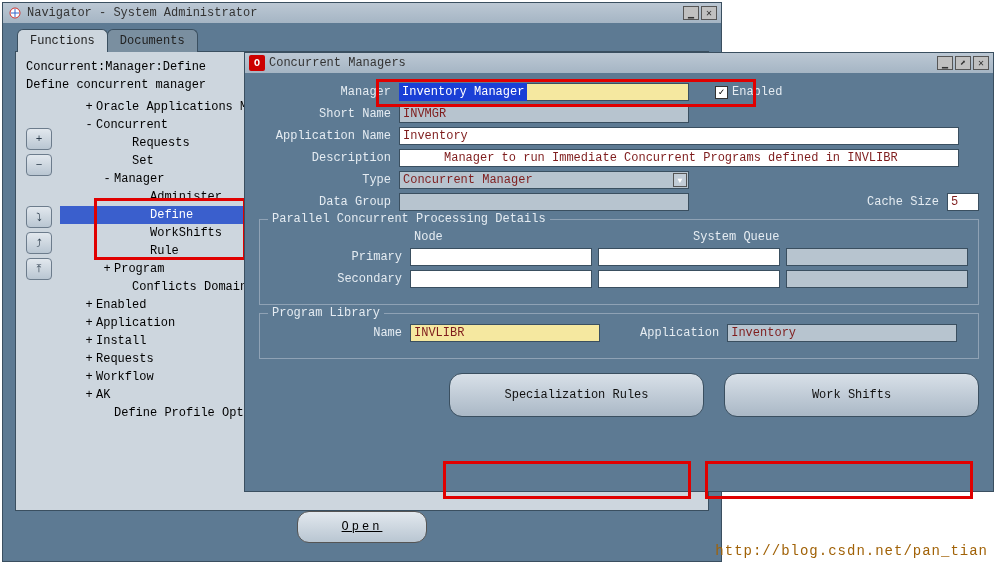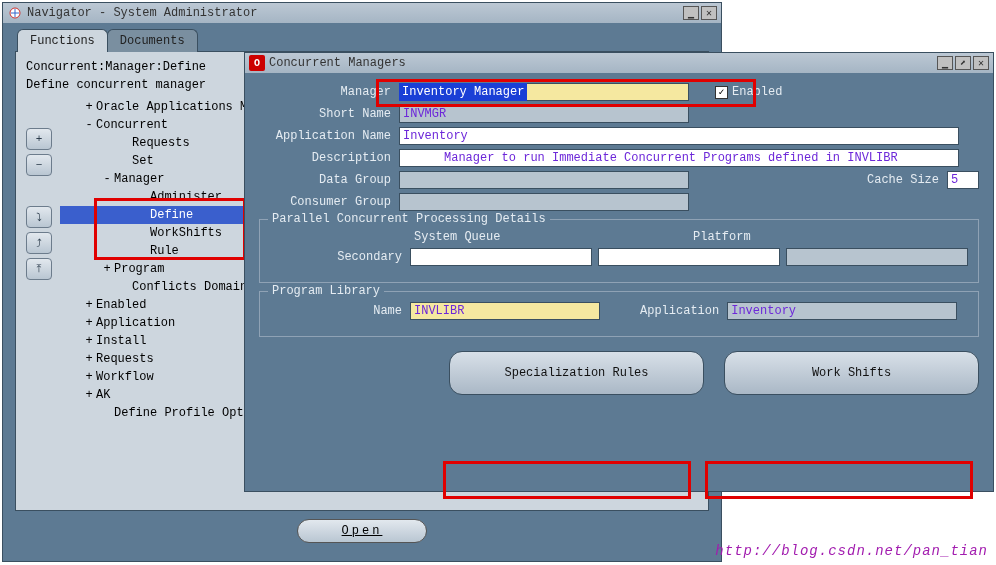--- a/index.html
+++ b/index.html
@@ -22,44 +22,44 @@
 .crumb { padding: 2px 0; color: #000; }
 .desc { padding: 2px 0 6px 0; color: #000; }
 .tree-area { display: flex; }
 .tree-buttons { width: 34px; display: flex; flex-direction: column; gap: 4px; padding-top: 30px; }
 .tree-btn { width: 26px; height: 22px; border: 1px solid #6c7c8c; background: linear-gradient(#e2e8ee,#b9c6d2); border-radius: 4px; display: flex; align-items: center; justify-content: center; color: #2a3a4a; cursor: pointer; font-size: 11px; }
 .tree { flex: 1; }
 .tree-row { display: flex; align-items: center; height: 18px; color: #000; cursor: pointer; white-space: nowrap; }
 .tree-row .tog { width: 14px; text-align: center; color: #000; }
 .tree-row.selected { background: #3a5fcd; color: #fff; } .ind1 { padding-left: 22px; } .ind2 { padding-left: 40px; } .ind3 { padding-left: 58px; } .ind4 { padding-left: 76px; }
 .red-box { border: 3px solid #e00000; position: absolute; pointer-events: none; }
-.open-btn { position: absolute; bottom: 18px; left: 50%; transform: translateX(-50%); width: 130px; height: 24px; border: 1px solid #555; border-radius: 12px; background: linear-gradient(#e2e8ee,#b9c6d2); display: flex; align-items: center; justify-content: center; cursor: pointer; letter-spacing: 3px; }
+.open-btn { position: absolute; bottom: 18px; left: 50%; transform: translateX(-50%); width: 130px; height: 32px; border: 1px solid #555; border-radius: 12px; background: linear-gradient(#e2e8ee,#b9c6d2); display: flex; align-items: center; justify-content: center; cursor: pointer; letter-spacing: 3px; }
 
 
 .cm-window { left: 244px; top: 52px; width: 750px; height: 440px; }
 .cm-body { padding: 10px 14px 14px 14px; height: calc(100% - 20px); position: relative; color: #fff; }
 .form-row { display: flex; align-items: center; margin-bottom: 4px; }
 .lbl { width: 140px; text-align: right; padding-right: 8px; color: #e5ecf2; }
-.inp { height: 18px; background: #fff; border: 1px solid #3a4f60; color: #6d28d9; padding: 0 3px; }
+.inp { height: 18px; background: #fff; border: 1px solid #3a4f60; color: #7f1d1d; padding: 0 3px; }
 .inp.yellow { background: #f5e8a0; }
 .inp.grey { background: #b7c4cf; }
 .sel-text { position: relative; }
 .sel-arrow { position: absolute; right: 2px; top: 2px; width: 14px; height: 14px; background: #c2ccd6; border: 1px solid #555; font-size: 8px; display: flex; align-items: center; justify-content: center; }
 .chk { margin-left: 26px; display: flex; align-items: center; gap: 4px; color: #e5ecf2; }
 .chk-box { width: 13px; height: 13px; background: #fff; border: 1px solid #333; display: inline-flex; align-items: center; justify-content: center; font-size: 10px; color: #000; }
 .fieldset { border: 1px solid #8fa2b5; margin-top: 8px; padding: 10px 10px 12px 10px; position: relative; }
 .fieldset .legend { position: absolute; top: -8px; left: 8px; background: #5d7a93; padding: 0 4px; color: #e5ecf2; }
 .pcp-head { display: flex; color: #e5ecf2; margin-bottom: 4px; }
 .pcp-head > div:nth-child(1){ width:140px; }
 .pcp-col { flex: 1; padding-left: 4px; }
 .big-btn { height: 44px; border: 1px solid #3a4f60; border-radius: 13px; background: linear-gradient(#d8e0e8,#aab8c6); display: flex; align-items: center; justify-content: center; cursor: pointer; color: #111; }
 .btn-row { display: flex; gap: 20px; margin-top: 14px; padding-left: 190px; }
 .btn-row .big-btn { flex: 1; }
 
-.watermark { position: absolute; right: 8px; bottom: 6px; color: #a21caf; font-style: italic; font-size: 14px; letter-spacing: 1px; }
+.watermark { position: absolute; right: 8px; bottom: 6px; color: #a16207; font-size: 14px; letter-spacing: 1px; }
 </style>
 </head>
 <body>
 
 <div class="window nav-window">
   <div class="titlebar">
     <span class="nav-icon">
       <svg width="14" height="14">
           <circle cx="7" cy="7" r="5" fill="#fff" stroke="#c33"></circle>
           <path d="M3 7 L11 7 M7 3 L7 11" stroke="#36c" stroke-width="1"></path>
@@ -202,40 +202,51 @@
     <div class="form-row">
       <div class="lbl">Application Name</div>
       <input class="inp" style="width: 560px;" value="Inventory">
     </div>
 
     <div class="form-row">
       <div class="lbl">Description</div>
       <input class="inp" style="width: 560px; padding-left: 44px;" value="Manager to run Immediate Concurrent Programs defined in INVLIBR">
     </div>
 
+    <div class="form-row">
+      <div class="lbl">Type</div>
+      <div class="sel-text" style="width:290px;">
+        <input class="inp grey" style="width: 290px;" value="Concurrent Manager">
+        <div class="sel-arrow">▼</div>
+      </div>
+    </div>
 
     <div class="form-row">
       <div class="lbl">Data Group</div>
       <input class="inp grey" style="width: 290px;" value="">
       <div style="flex:1"></div>
       <div style="text-align:right; padding-right:8px; color:#e5ecf2;">Cache Size</div>
       <input class="inp" style="width: 32px;" value="5">
     </div>
 
-    <div class="form-row">
-      <div class="lbl">Consumer Group</div>
-      <input class="inp grey" style="width: 290px;" value="">
-    </div>
 
     <div class="fieldset">
       <div class="legend">Parallel Concurrent Processing Details</div>
       <div class="pcp-head">
         <div></div>
+        <div class="pcp-col">Node</div>
         <div class="pcp-col">System Queue</div>
-        <div class="pcp-col">Platform</div>
+      </div>
+      <div class="form-row">
+        <div class="lbl" style="width:140px;">Primary</div>
+        <input class="inp" style="flex: 1 1 0%;" value="">
+        <div style="width:6px"></div>
+        <input class="inp" style="flex: 1 1 0%;" value="">
+        <div style="width:6px"></div>
+        <input class="inp grey" style="flex: 1 1 0%;" value="">
       </div>
       <div class="form-row">
         <div class="lbl" style="width:140px;">Secondary</div>
         <input class="inp" style="flex: 1 1 0%;" value="">
         <div style="width:6px"></div>
         <input class="inp" style="flex: 1 1 0%;" value="">
         <div style="width:6px"></div>
         <input class="inp grey" style="flex: 1 1 0%;" value="">
       </div>
     </div>

